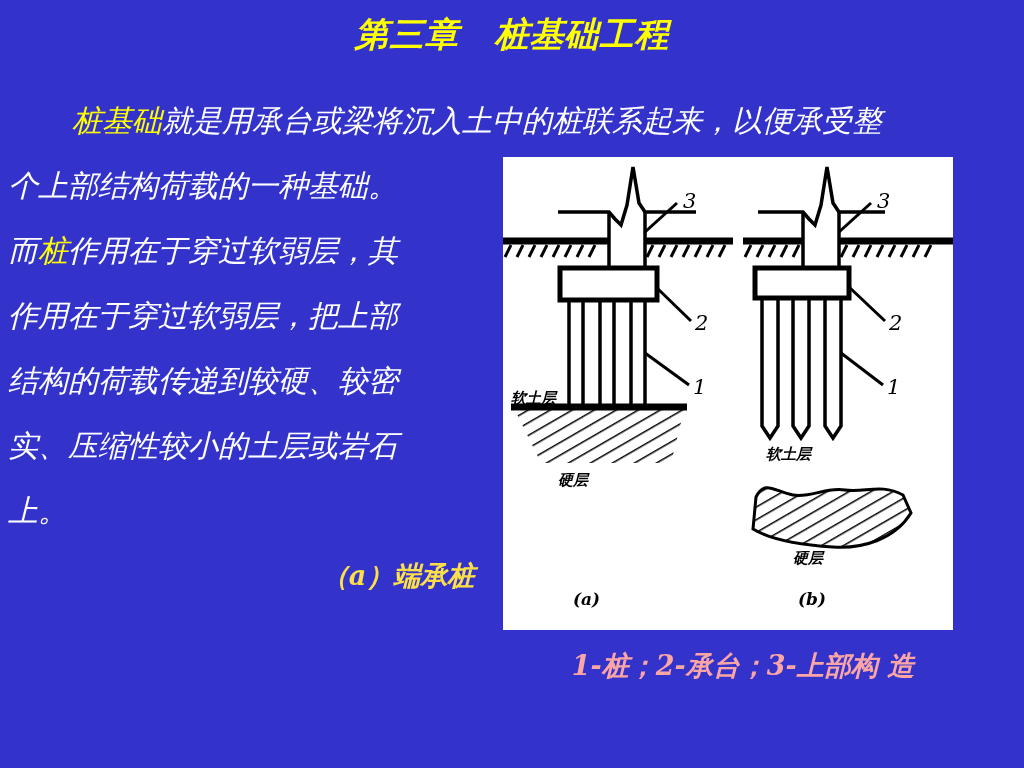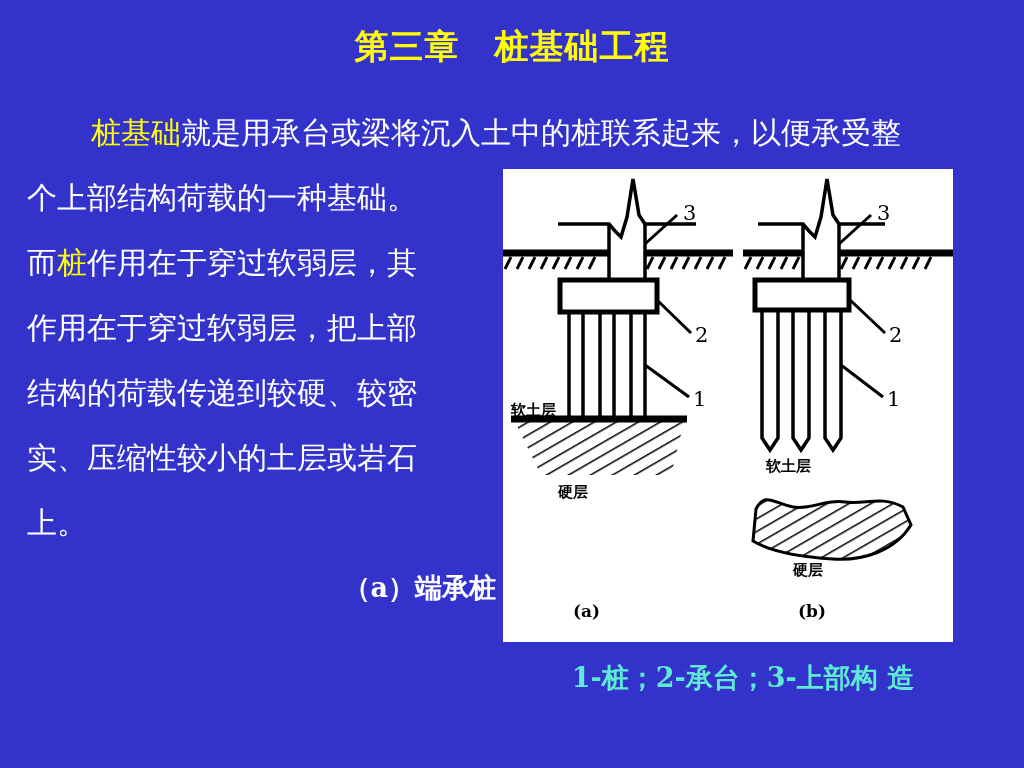--- a/index.html
+++ b/index.html
@@ -2,52 +2,52 @@
 <html><head>
 <meta charset="utf-8">
 <style>
   html,body{margin:0;padding:0;}
   body{
     width:1024px;height:768px;overflow:hidden;
     background:#3333CC;
     font-family:"DejaVu Sans","Liberation Sans",sans-serif;
     position:relative;
   }
-  #slide{position:absolute;left:0;top:12px;width:1024px;height:583px;}
+  #slide{position:absolute;left:0;top:0;width:1024px;height:583px;font-style:italic;}
 
   .title{
     position:absolute;left:0;top:12px;width:1024px;
     text-align:center;
     color:#FFFF00;
     font-size:34px;font-weight:bold;
     letter-spacing:1px;
     font-family:"DejaVu Serif","Liberation Serif",serif;
   }
 
   .body-text{
     position:absolute;left:8px;top:88px;width:1012px;
     color:#FFFFFF;
     font-size:30px;line-height:65px;
     font-family:"DejaVu Serif","Liberation Serif",serif;
   }
-  .para-line{white-space:nowrap;margin-left:19px;}
+  .para-line{white-space:nowrap;}
   .indent{padding-left:64px;}
   .hl{color:#FFFF00;}
 
   .caption-block{
     position:absolute;left:300px;top:548px;width:196px;
-    color:#ffffff;font-size:27px;font-weight:bold;line-height:55px;
-    text-align:right;
+    color:#fde047;font-size:27px;font-weight:bold;line-height:55px;
+    text-align:center;
     font-family:"DejaVu Serif","Liberation Serif",serif;
   }
   .caption-block .cap{display:block;}
 
   .legend{
     position:absolute;left:498px;top:644px;width:490px;
-    color:#5eead4;font-size:27px;font-weight:bold;line-height:44px;
+    color:#fca5a5;font-size:27px;font-weight:bold;line-height:44px;
     text-align:center;
     font-family:"DejaVu Serif","Liberation Serif",serif;
   }
 
   .figure-panel{
     position:absolute;left:503px;top:157px;width:450px;height:473px;
     background:#FFFFFF;
   }
   .figure-panel svg{display:block;width:450px;height:473px;}
 </style>

